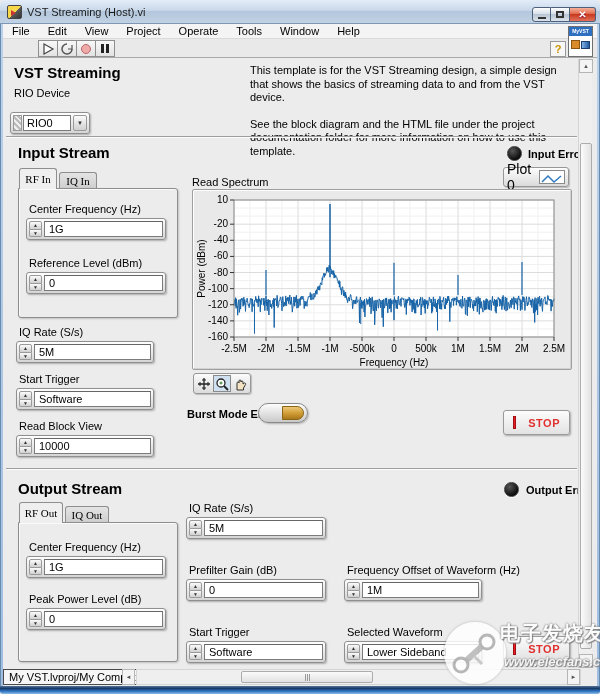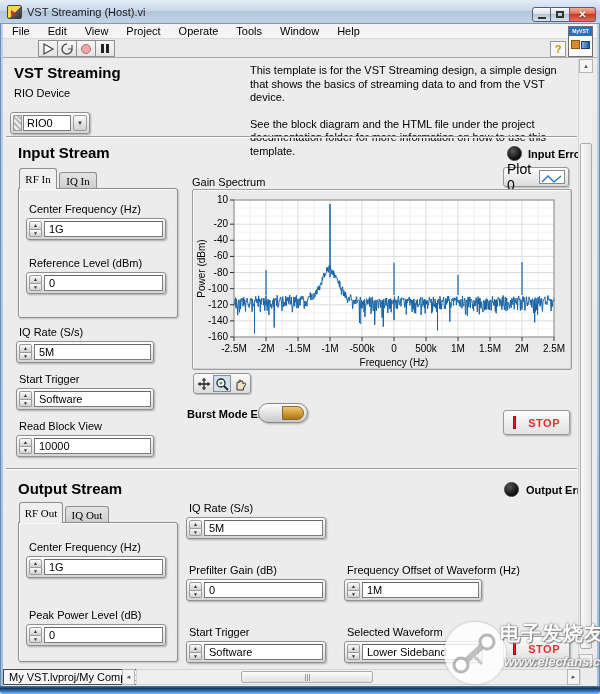--- a/index.html
+++ b/index.html
@@ -280,21 +280,21 @@
     <div class="lv-label">Read Block View</div>
     <div class="lv-num">
       <div class="spin">
           <span>▲</span>
           <span>▼</span>
         </div>
       <div class="val">10000</div>
     </div>
   </div>
 
-  <div class="chart-label">Gain Spectrum</div>
+  <div class="chart-label">Read Spectrum</div>
   <div class="legend">
     <span class="legend-text">Plot 0</span>
     <span class="legend-sample">
       <svg width="24" height="12">
           <polyline points="2,9 8,3 14,9 21,3" fill="none" stroke="#2E7BC4" stroke-width="1.5"></polyline>
         </svg>
     </span>
   </div>
   <div class="chart-frame">
     <svg id="spectrum-svg" width="378" height="179">
@@ -436,21 +436,21 @@
   <div class="fg" style="left:26px;top:541px;width:140px;z-index:2;">
     <div class="lv-label">Center Frequency (Hz)</div>
     <div class="lv-num">
       <div class="spin">
           <span>▲</span>
           <span>▼</span>
         </div>
       <div class="val">1G</div>
     </div>
   </div>
-  <div class="fg" style="left:26px;top:593px;width:140px;z-index:2;margin-top:16px;">
+  <div class="fg" style="left:26px;top:593px;width:140px;z-index:2;">
     <div class="lv-label">Peak Power Level (dB)</div>
     <div class="lv-num">
       <div class="spin">
           <span>▲</span>
           <span>▼</span>
         </div>
       <div class="val">0</div>
     </div>
   </div>
   <div class="fg" style="left:186px;top:502px;width:140px;">

